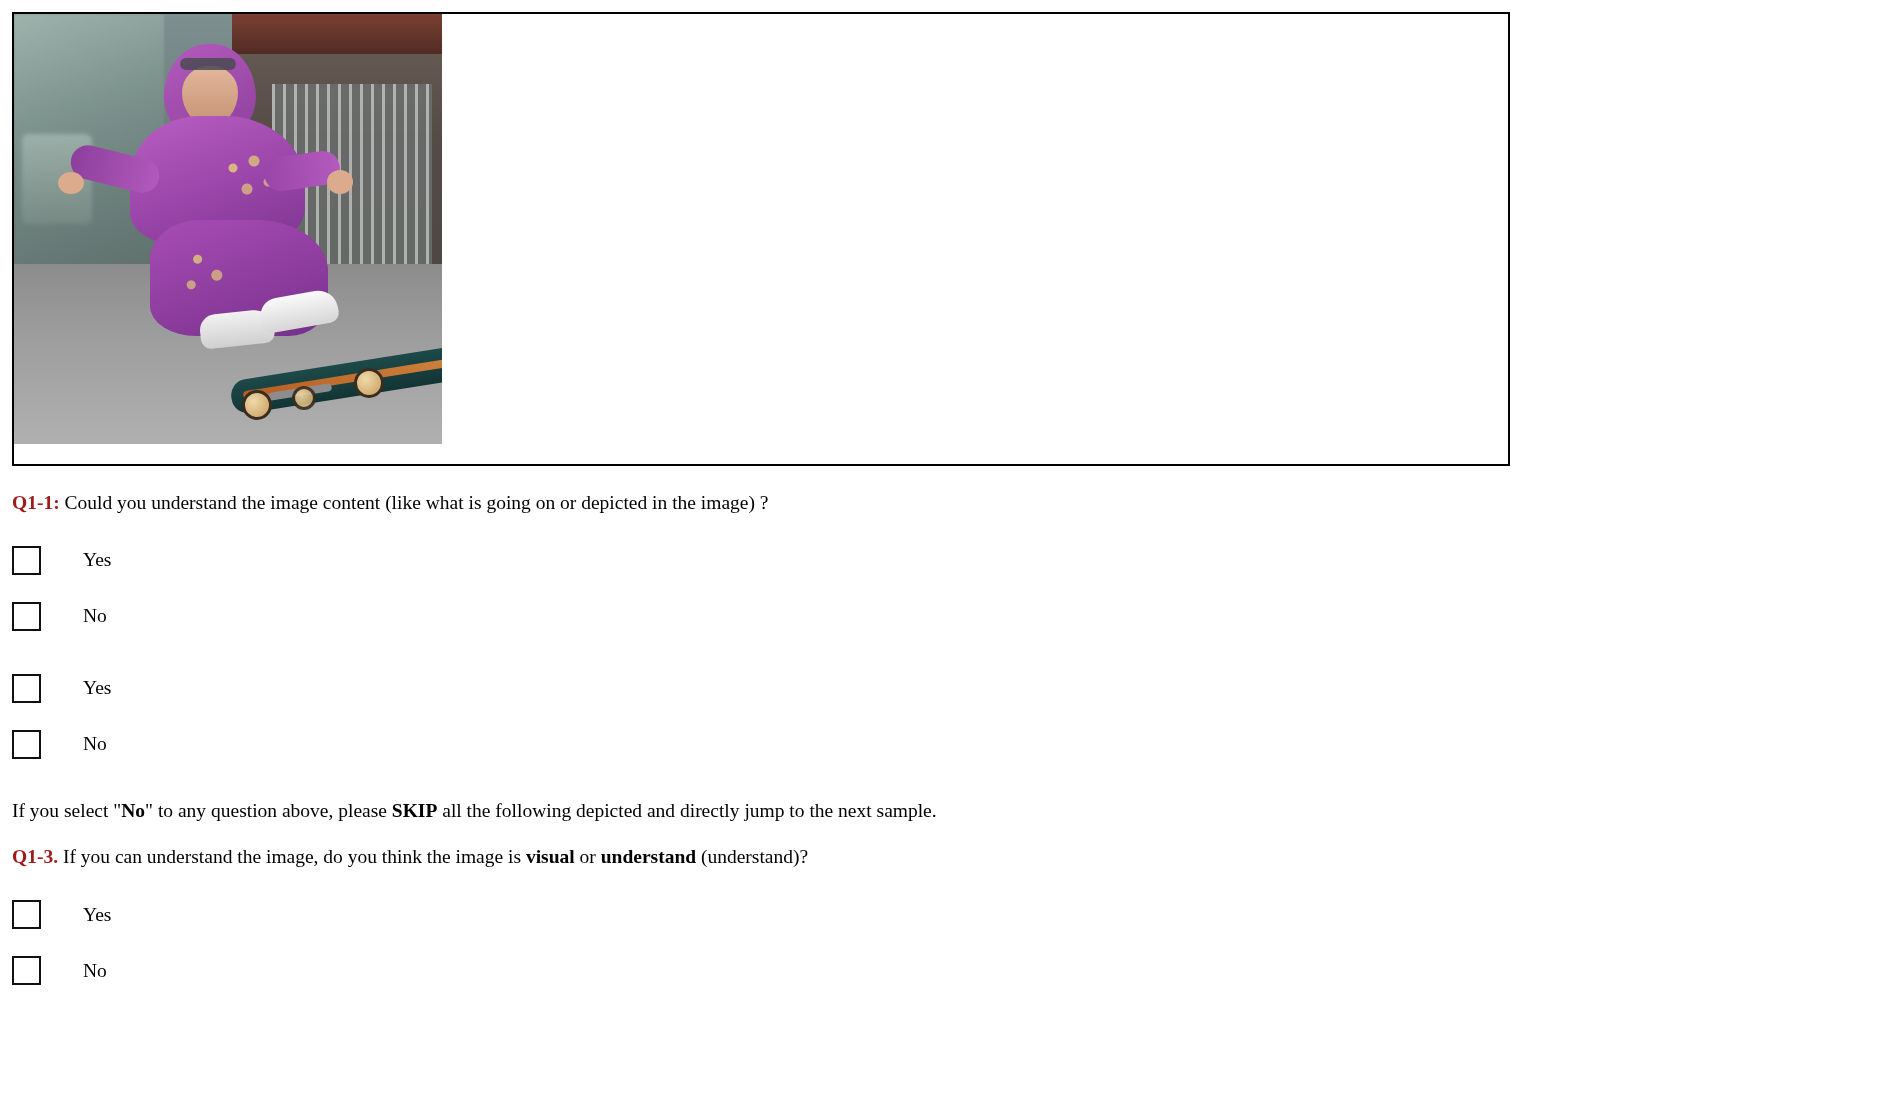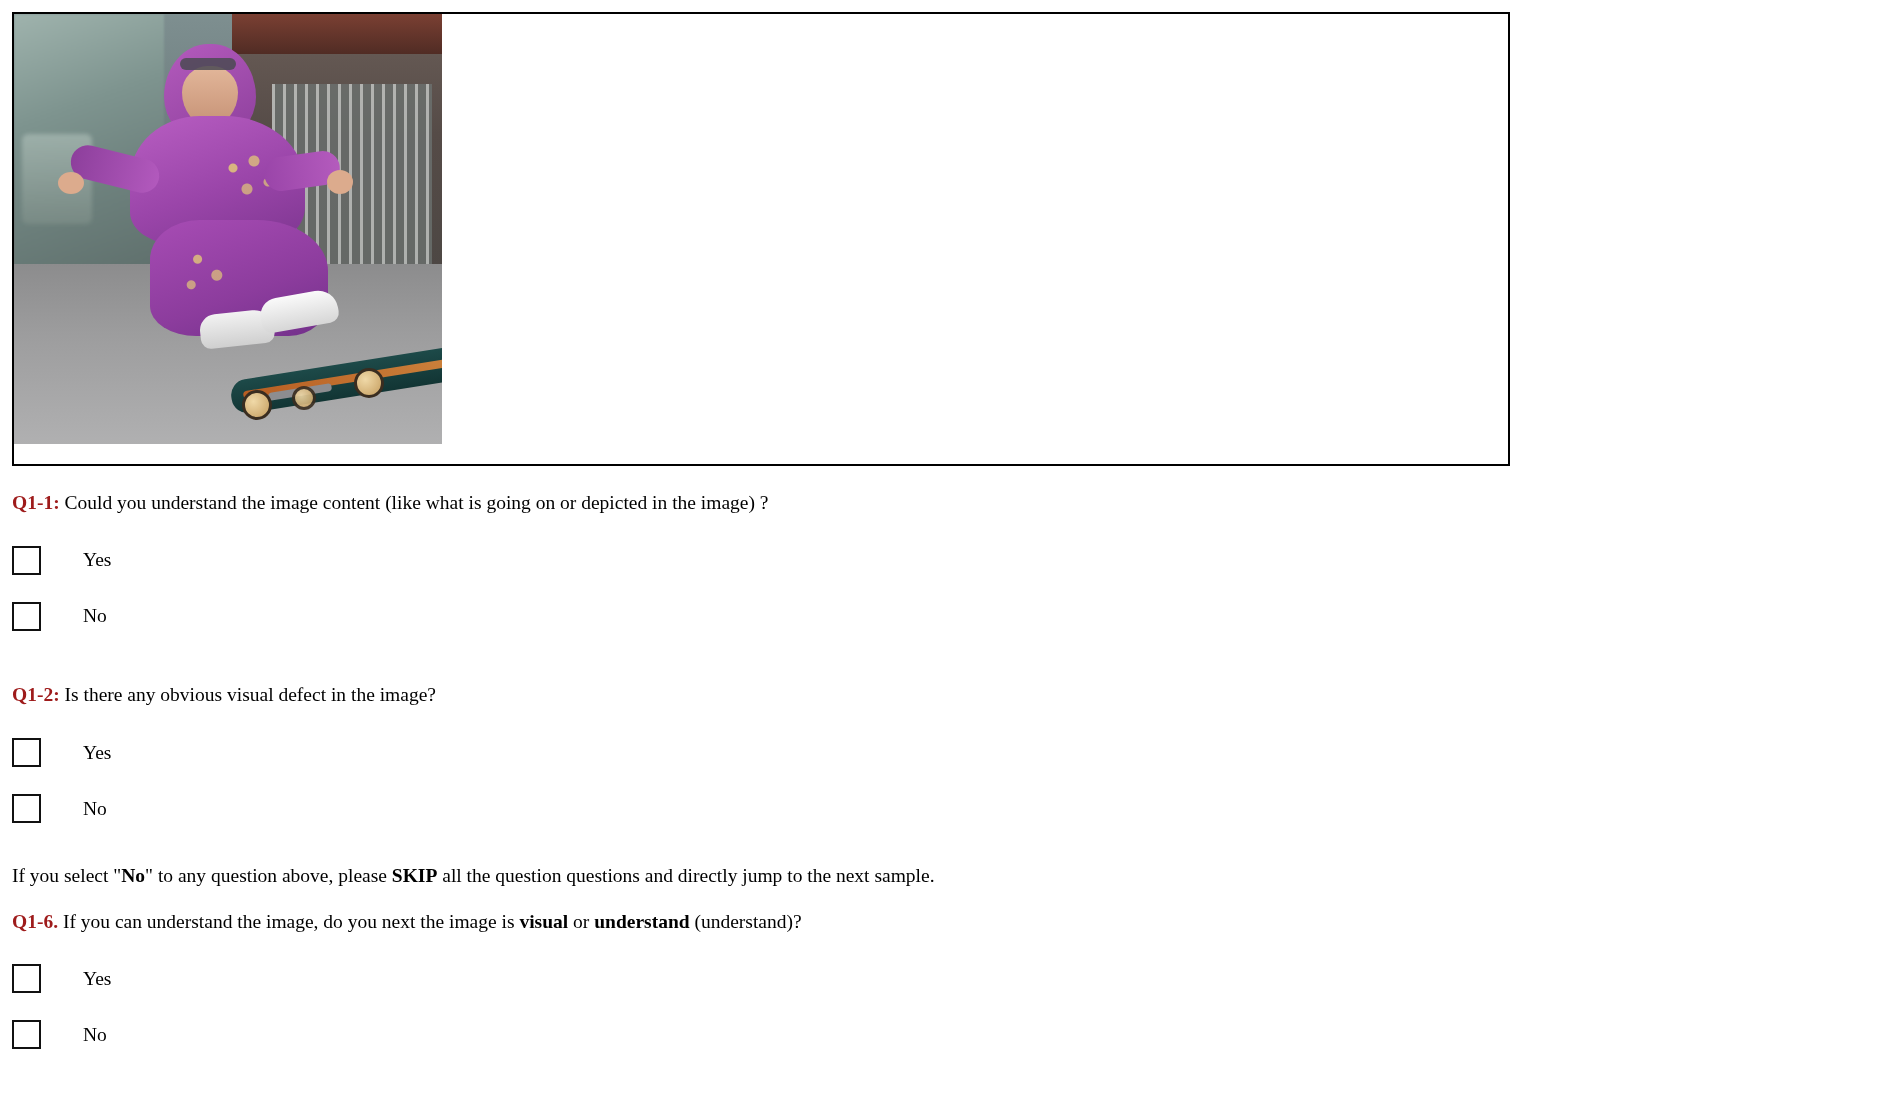--- a/index.html
+++ b/index.html
@@ -271,40 +271,37 @@
       <div class="option-row">
         <span class="checkbox"></span>
         <span class="option-label">Yes</span>
       </div>
       <div class="option-row">
         <span class="checkbox"></span>
         <span class="option-label">No</span>
       </div>
     </div>
 
-    <div class="question q1-2">
-      <span class="qlabel">Q1-2:</span><span> Is there any obvious visual defect in the image?</span>
-    </div>
     <div class="options">
       <div class="option-row">
         <span class="checkbox"></span>
         <span class="option-label">Yes</span>
       </div>
       <div class="option-row">
         <span class="checkbox"></span>
         <span class="option-label">No</span>
       </div>
     </div>
 
     <div class="note">
-      <span>If you select "</span><b>No</b><span>" to any question above,  please </span><b>SKIP</b><span> all the question questions and directly jump to the next sample.</span>
+      <span>If you select "</span><b>No</b><span>" to any question above,  please </span><b>SKIP</b><span> all the following depicted and directly jump to the next sample.</span>
     </div>
 
     <div class="question q1-3">
-      <span class="qlabel">Q1-6.</span><span> If you can understand the image, do you next the image is </span><b>visual</b><span> or </span><b>understand</b><span> (understand)?</span>
+      <span class="qlabel">Q1-3.</span><span> If you can understand the image, do you think the image is </span><b>visual</b><span> or </span><b>understand</b><span> (understand)?</span>
     </div>
     <div class="options">
       <div class="option-row">
         <span class="checkbox"></span>
         <span class="option-label">Yes</span>
       </div>
       <div class="option-row">
         <span class="checkbox"></span>
         <span class="option-label">No</span>
       </div>

